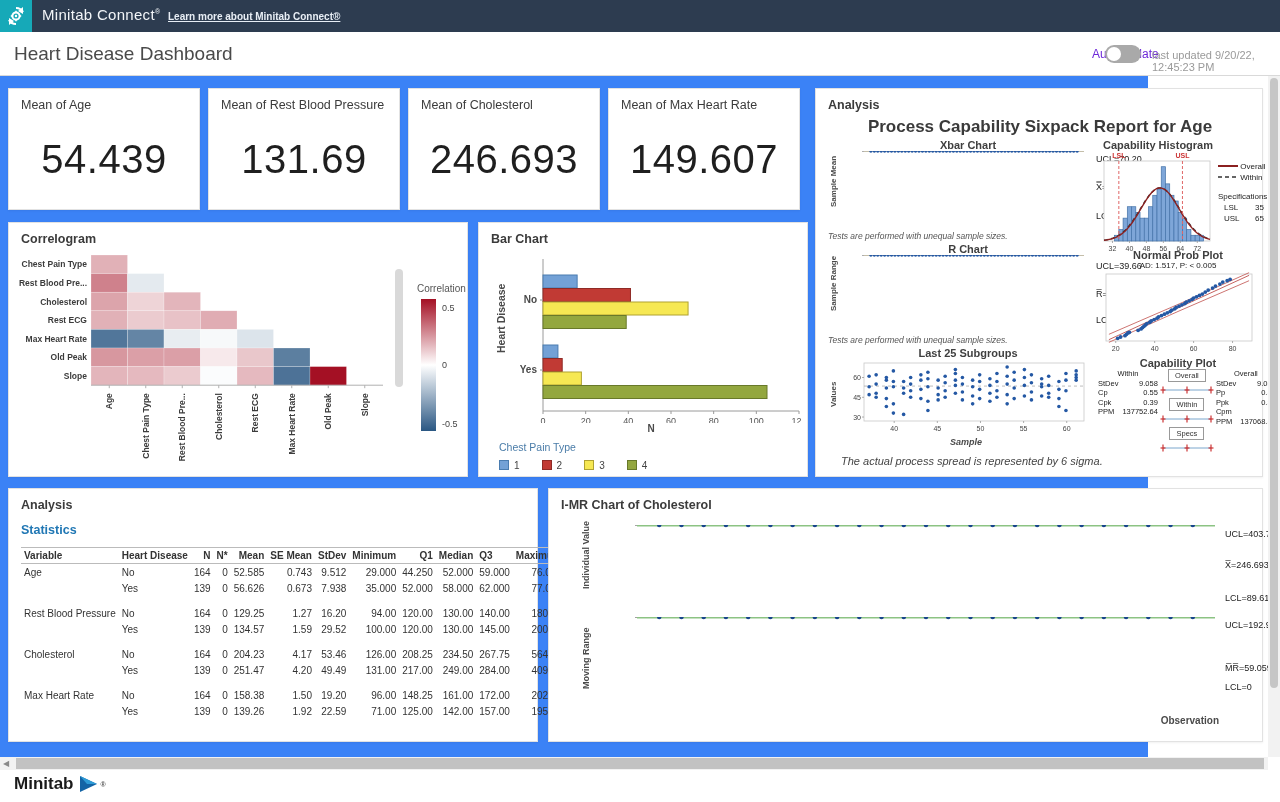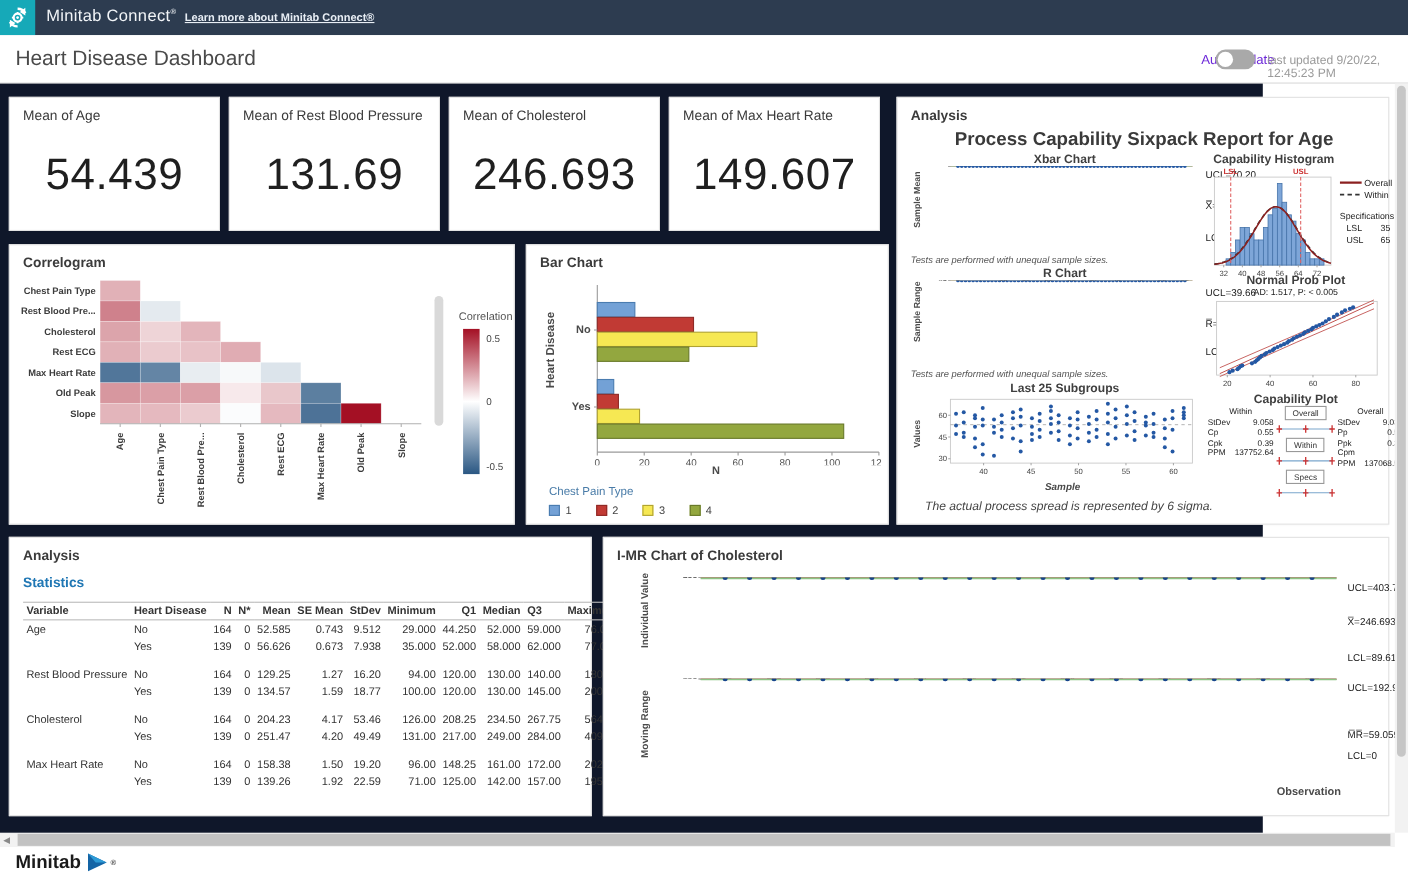--- a/index.html
+++ b/index.html
@@ -12,21 +12,21 @@
   #brand sup { font-size:7px; }
   #topbar-link { position:absolute; left:168px; top:11px; color:#e8eef5; font-size:10px; text-decoration:underline; font-weight:bold; cursor:pointer; }
   
   #header { position:absolute; left:0; top:32px; width:1280px; height:44px; background:#ffffff; border-bottom:1px solid #d9d9d9; }
   #page-title { position:absolute; left:14px; top:11px; font-size:19px; color:#4a4a4a; }
   #auto-update { position:absolute; left:1092px; top:15px; font-size:12px; color:#6d28d9; }
   #toggle { position:absolute; left:1105px; top:13px; width:36px; height:18px; background:#a9a9a9; border-radius:9px; cursor:pointer; }
   #toggle .knob { position:absolute; left:2px; top:2px; width:14px; height:14px; border-radius:50%; background:#fff; }
   #last-updated { position:absolute; left:1152px; top:17px; font-size:11px; color:#9a9a9a; }
   
-  #dash { position:absolute; left:0; top:76px; width:1148px; height:694px; background:#0f172a; }
+  #dash { position:absolute; left:0; top:76px; width:1148px; height:694px; background:#3b82f6; }
   .panel { position:absolute; background:#ffffff; border:1px solid #e2e2e2; box-shadow:0 1px 2px rgba(0,0,0,.06); }
   .ptitle { position:absolute; left:12px; top:9px; font-size:12.5px; font-weight:bold; color:#3b3b3b; }
   
   .kpi-value { position:absolute; left:0; top:48px; width:100%; text-align:center; font-size:40px; font-weight:300; color:#1f1f1f; letter-spacing:.5px; }
   
   .rot { transform:rotate(-90deg); transform-origin:left top; white-space:nowrap; }
   .lab { position:absolute; font-size:9px; color:#222; white-space:nowrap; }
   .ctitle { position:absolute; font-size:11px; font-weight:bold; color:#3f3f3f; text-align:center; white-space:nowrap; }
   .note { position:absolute; font-size:8.5px; font-style:italic; color:#555; }
   .axlab { position:absolute; font-size:10px; font-weight:bold; color:#3f3f3f; }
@@ -832,21 +832,21 @@
             <td class="num">140.00</td>
             <td class="num">180.00</td>
           </tr>
           <tr>
             <td class="txt"></td>
             <td class="txt">Yes</td>
             <td class="num">139</td>
             <td class="num">0</td>
             <td class="num">134.57</td>
             <td class="num">1.59</td>
-            <td class="num">18.77</td>
+            <td class="num">29.52</td>
             <td class="num">100.00</td>
             <td class="num">120.00</td>
             <td class="num">130.00</td>
             <td class="num">145.00</td>
             <td class="num">200.00</td>
           </tr>
           <tr style="height:9px;">
             <td colspan="12"></td>
           </tr>
           <tr>

